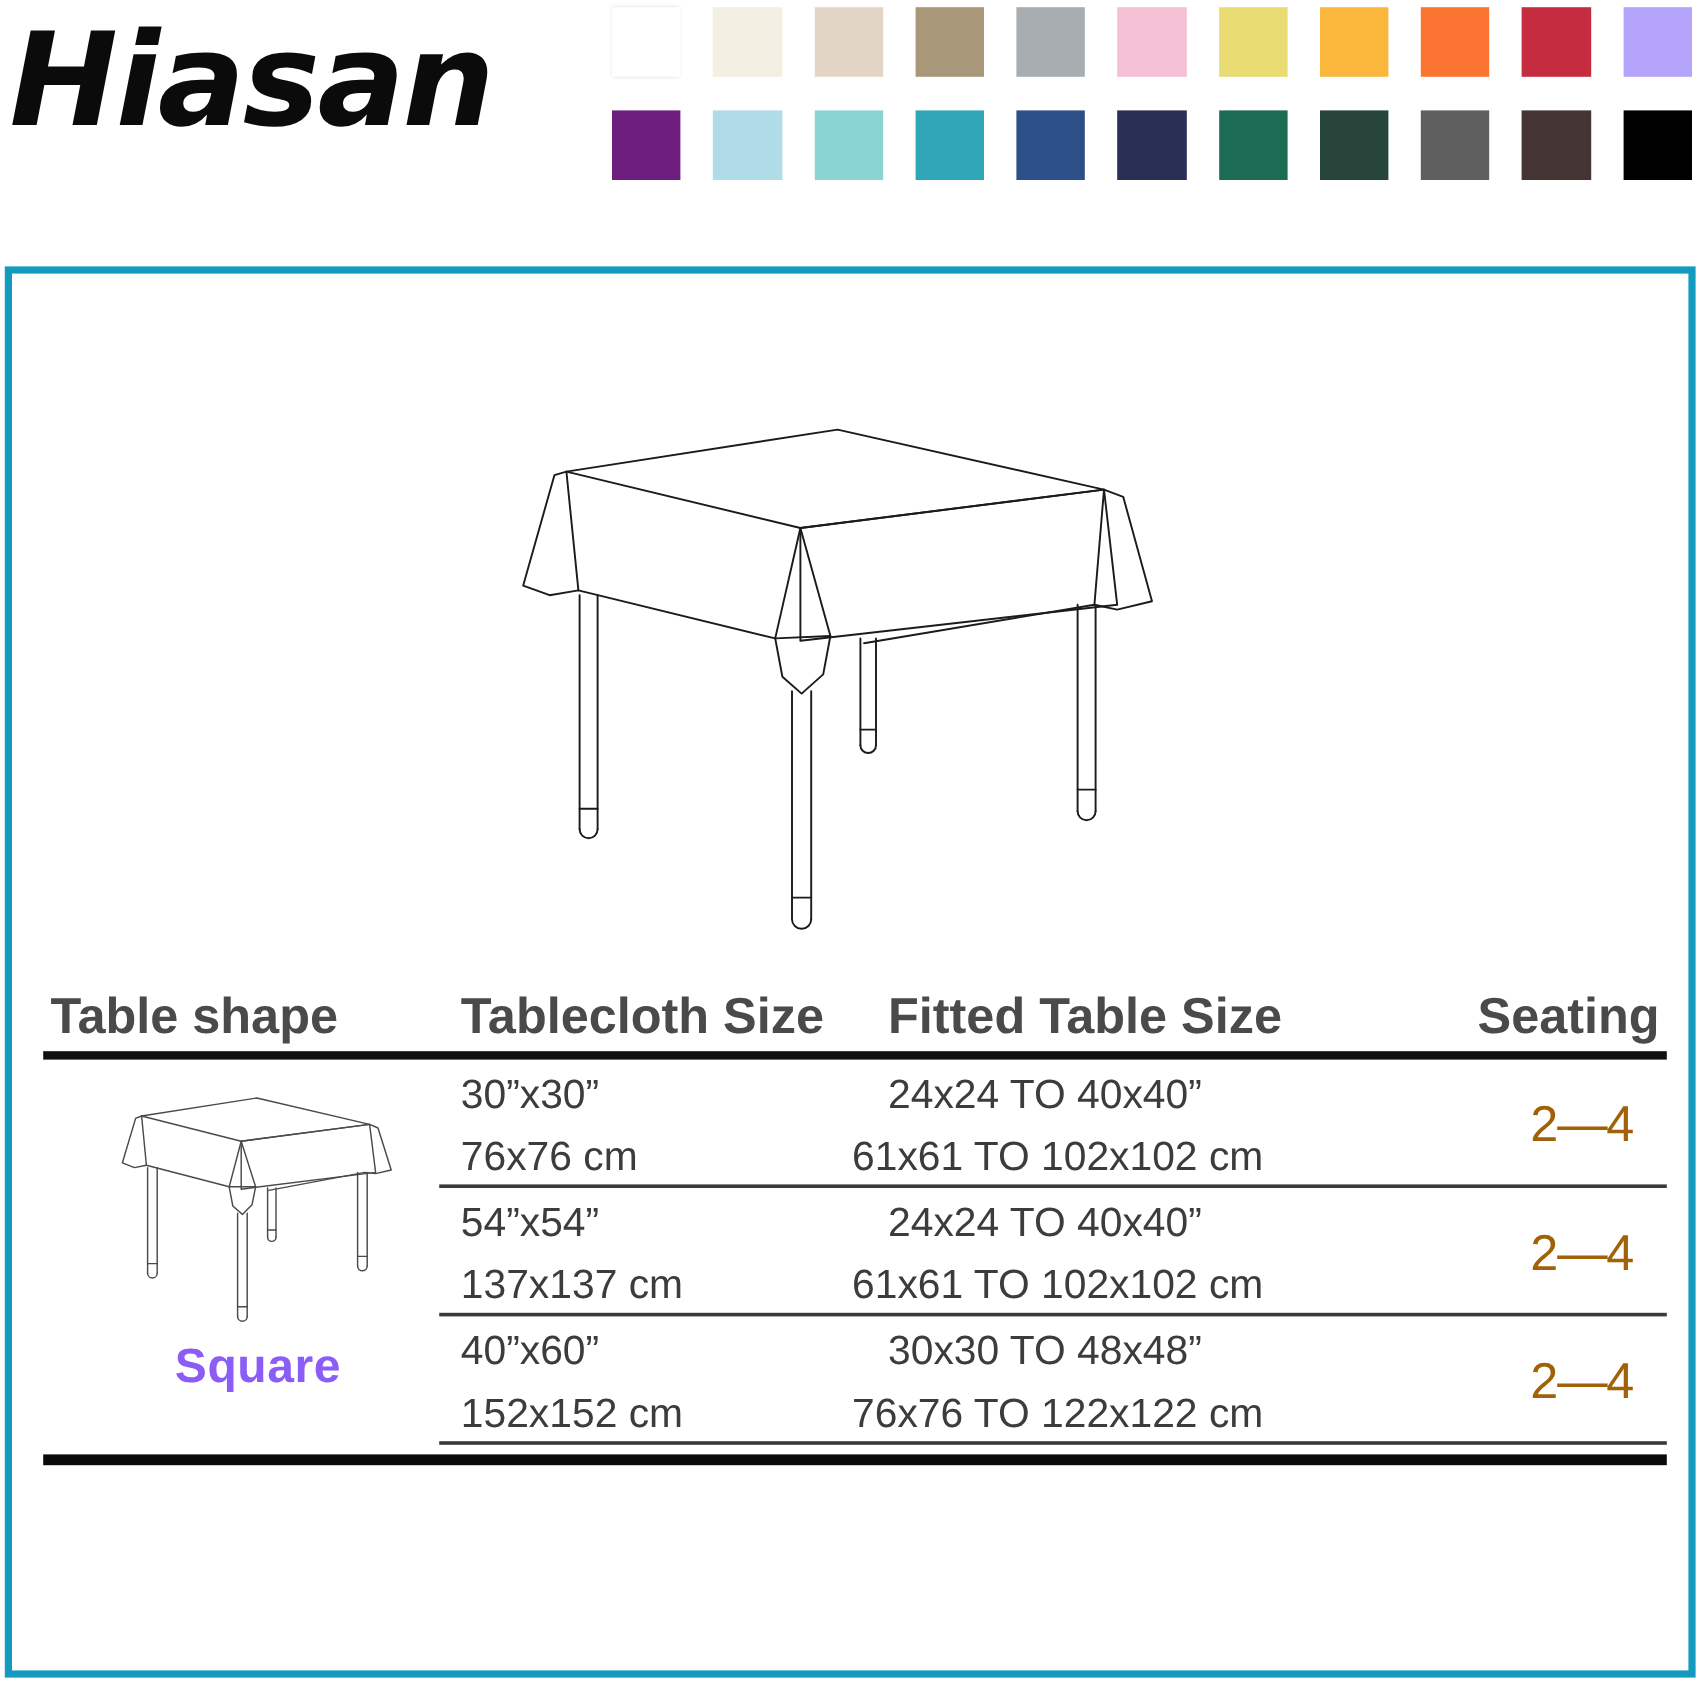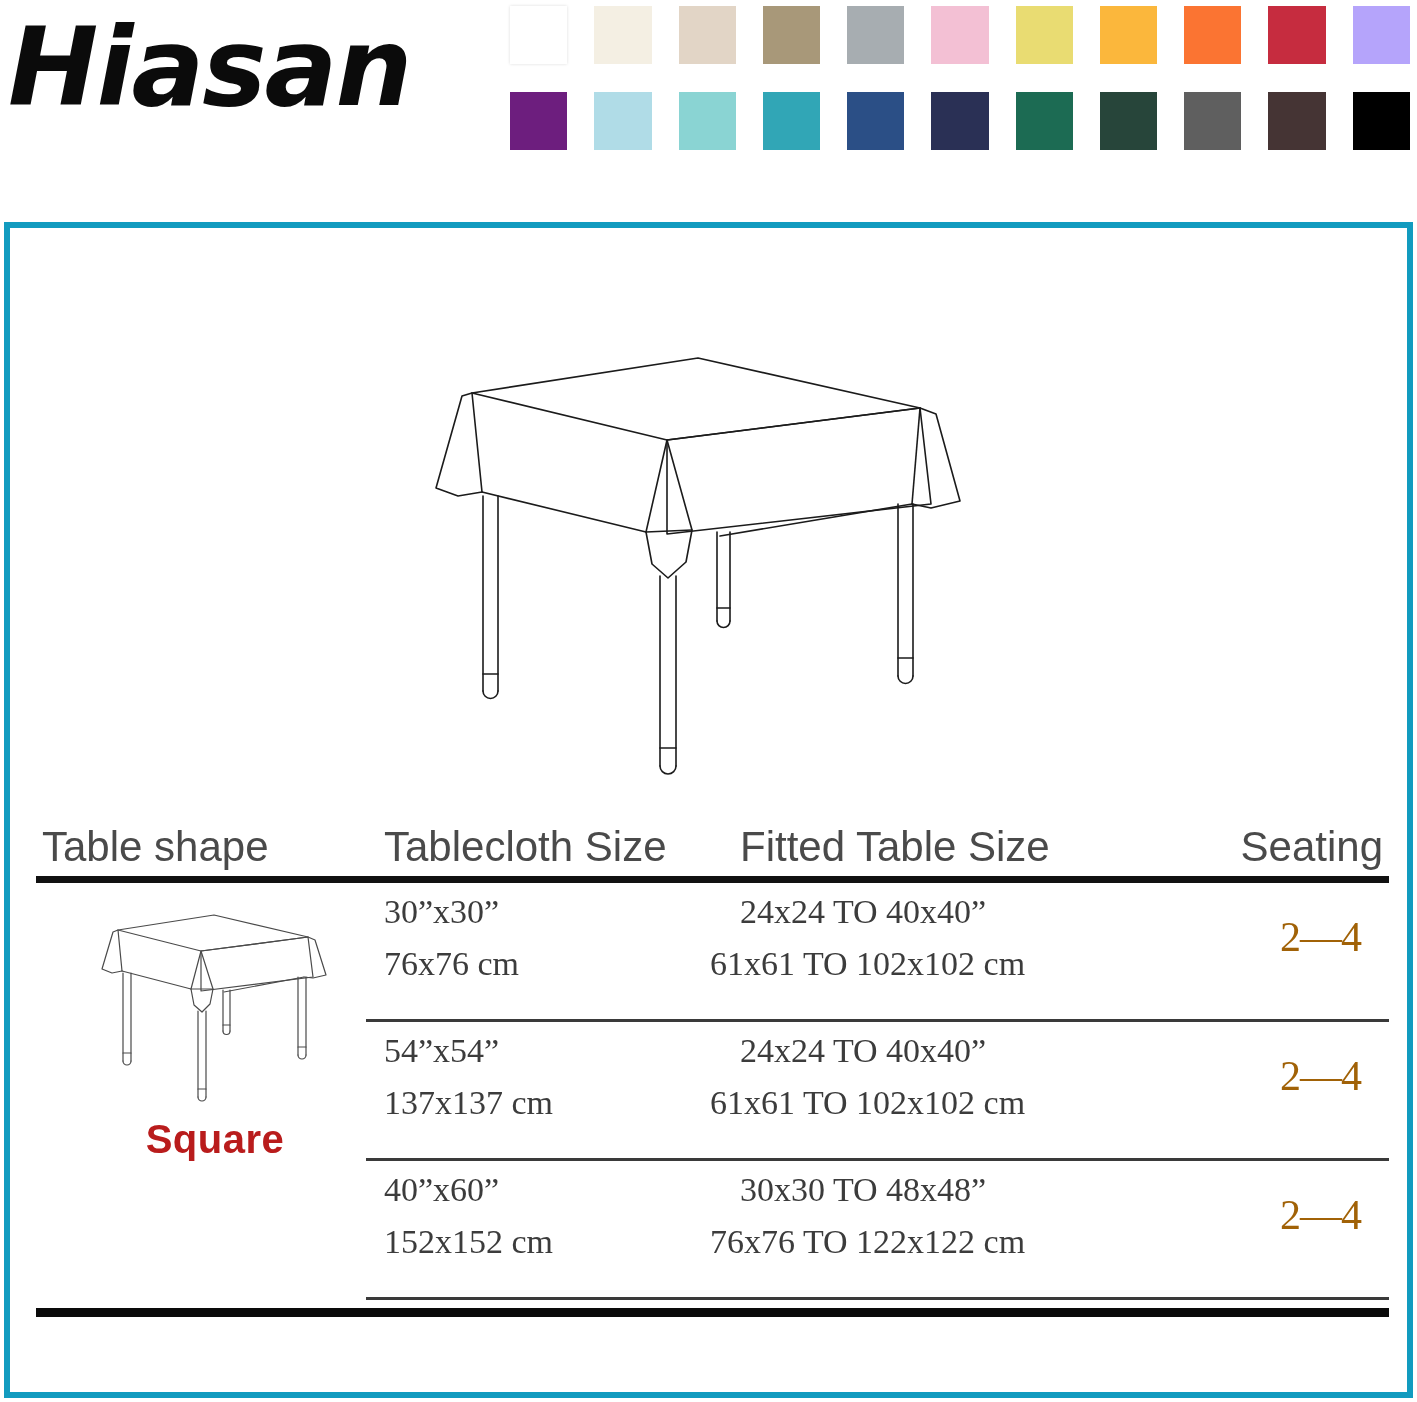--- a/index.html
+++ b/index.html
@@ -91,21 +91,21 @@
     position: relative;
     height: 62px;
   }
   .th {
     position: absolute;
     bottom: 0;
     color: #4a4a4a;
     font-size: 42px;
     line-height: 46px;
     white-space: nowrap;
-    font-weight: 400;
+    font-weight: 700;
   }
   .th-shape   { left: 6px; }
   .th-cloth   { left: 348px; }
   .th-fitted  { left: 704px; }
   .th-seating { right: 6px; }
 
   .rule-thick-top {
     height: 7px;
     background: #111111;
     margin-top: 6px;
@@ -120,22 +120,21 @@
     background: #3a3a3a;
     margin-left: 330px;
   }
 
   .table-body {
     position: relative;
   }
 
   .row {
     position: relative;
-    height: 136px;
-    font-family: Liberation Serif, serif;
+    height: 104px;
   }
   .cell {
     position: absolute;
     color: #3c3c3c;
     font-size: 34px;
     line-height: 38px;
     white-space: nowrap;
     font-weight: 400;
   }
   .c-cloth-in  { left: 348px; top: 10px; }
@@ -162,21 +161,21 @@
   #shape-thumb {
     width: 250px;
     height: 210px;
     margin: 0 auto;
   }
   #shape-thumb svg { display: block; width: 100%; height: 100%; }
   #shape-label {
     margin-top: 6px;
     font-size: 40px;
     font-weight: 700;
-    color: #b91c1c;
+    color: #8b5cf6;
     letter-spacing: 0.5px;
   }
 </style>
 </head>
 <body>
 
 <div id="page">
 
   <div id="brand-logo">Hiasan</div>
 

